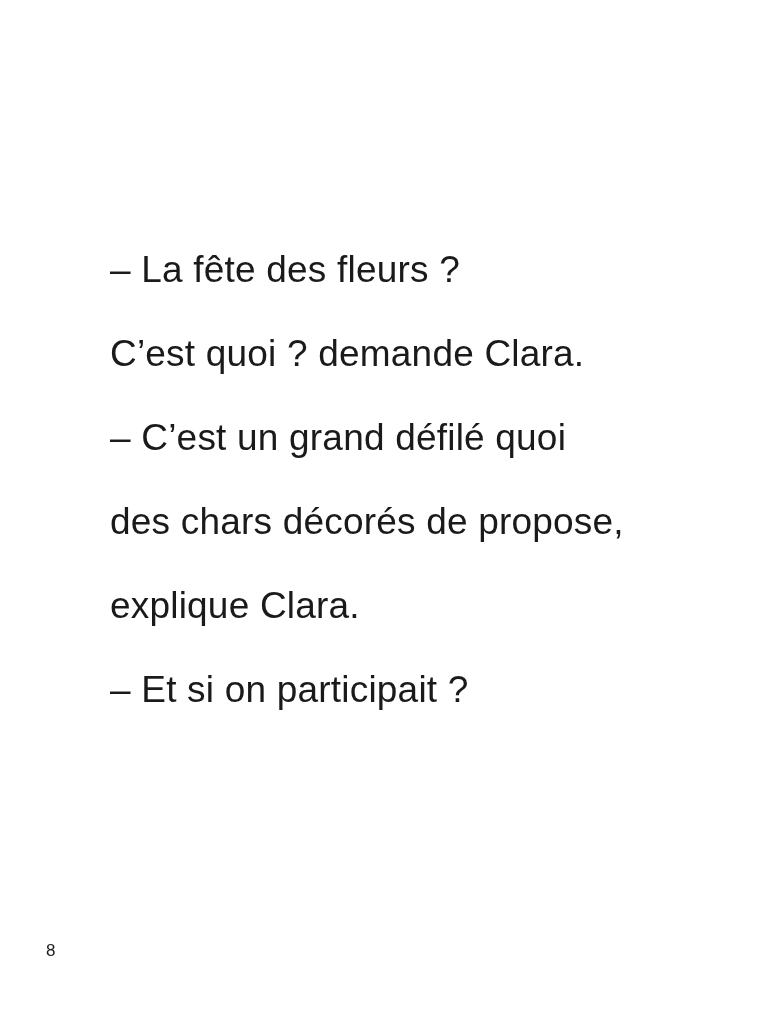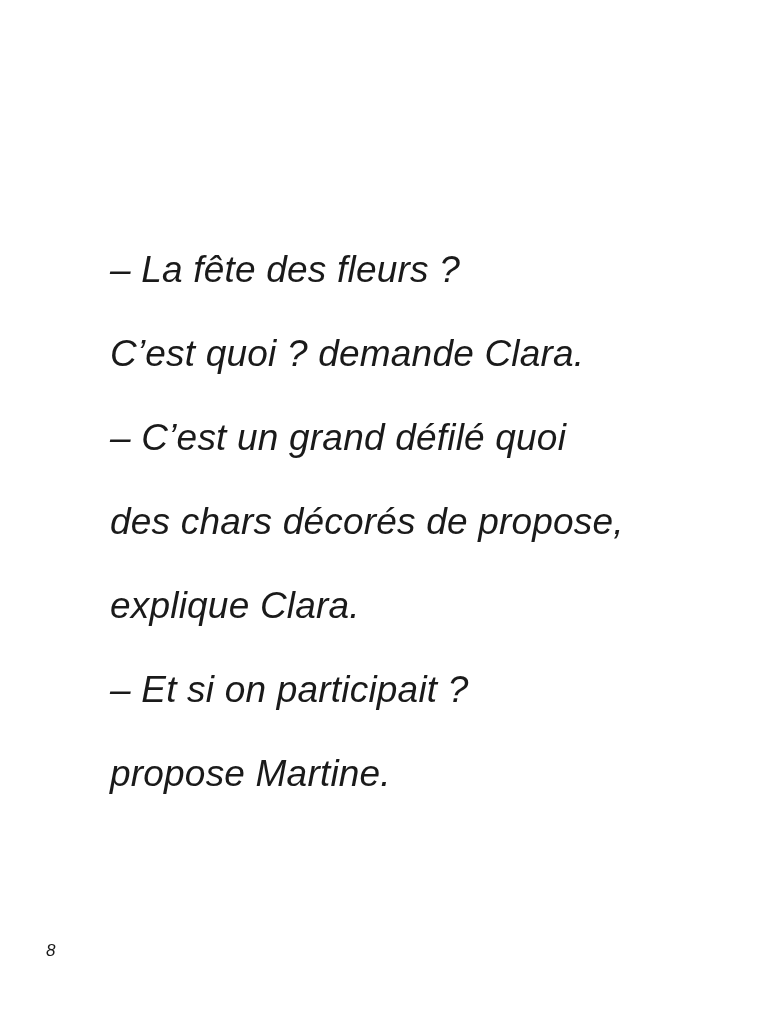--- a/index.html
+++ b/index.html
@@ -12,21 +12,20 @@
     height: 1024px;
     position: relative;
     font-family: "Liberation Sans", sans-serif;
     color: #1a1a1a;
     overflow: hidden;
   }
   .page {
     position: absolute;
     inset: 0;
     background: #ffffff;
-    font-style: italic;
   }
   .text-block {
     position: absolute;
     left: 110px;
     top: 228px;
     width: 600px;
   }
   .line {
     font-size: 37px;
     line-height: 84px;
@@ -48,18 +47,17 @@
 
 <div class="page">
 
   <div class="text-block">
     <div class="line">– La fête des fleurs ?</div>
     <div class="line">C’est quoi ? demande Clara.</div>
     <div class="line">– C’est un grand défilé quoi</div>
     <div class="line">des chars décorés de propose,</div>
     <div class="line">explique Clara.</div>
     <div class="line">– Et si on participait ?</div>
-    <div class="line">propose Martine.</div>
   </div>
 
   <div class="page-number">8</div>
 
 </div>
 
 </body></html>

